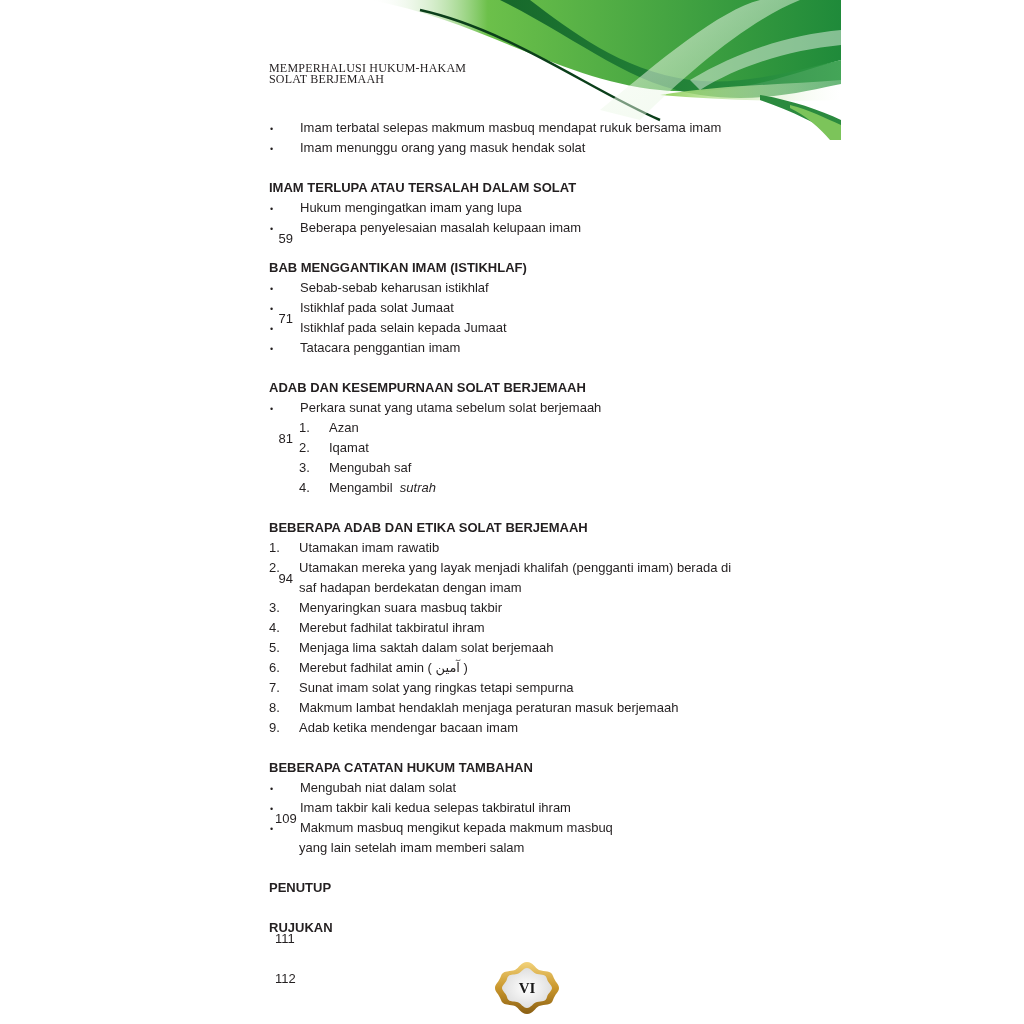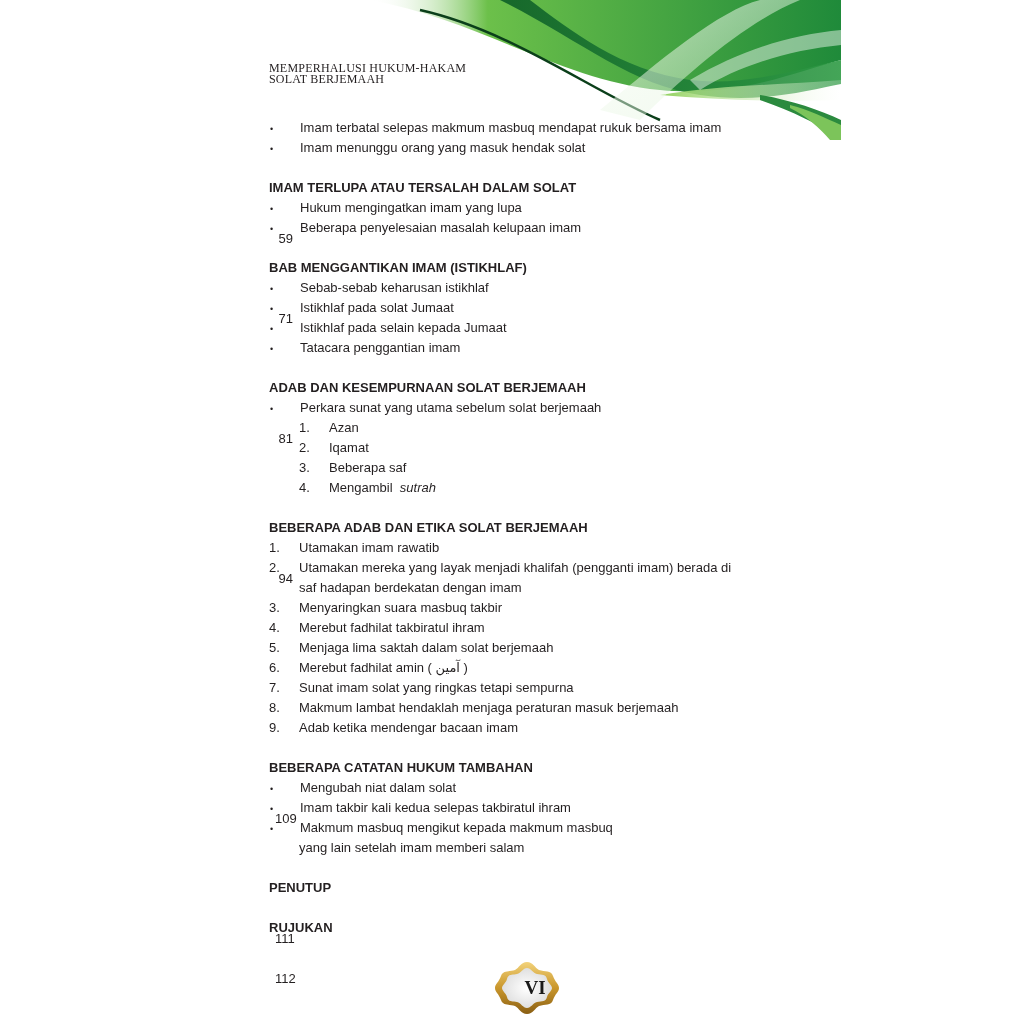--- a/index.html
+++ b/index.html
@@ -23,22 +23,22 @@
       font-size: 11px;
     }
     .heading .page { flex: 0 0 auto; font-weight: normal; padding-left: 6px; text-align: right; min-width: 18px; margin-top: 31px; }
     .marker { width: 30px; flex: 0 0 30px; font-size: 13px; }
     .bullet-mark { font-size: 9px; padding-left: 1px; }
     .sub { padding-left: 30px; }
     .cont { padding-left: 30px; }
     .italic { font-style: italic; }
     .folio { position: absolute; left: 493px; top: 960px; width: 68px; height: 56px; }
     .folio-text {
-      position: absolute; left: 8px; top: 0; width: 68px; height: 56px; line-height: 56px; text-align: center;
-      font-family: "Liberation Serif", "DejaVu Serif", serif; font-weight: bold; font-size: 19px; color: #1a1a1a;
+      position: absolute; left: 0; top: 0; width: 68px; height: 56px; line-height: 56px; text-align: center;
+      font-family: "Liberation Serif", "DejaVu Serif", serif; font-weight: bold; font-size: 15px; color: #1a1a1a;
     }
   </style>
 </head>
 <body>
 
 <svg class="ribbon" viewBox="0 0 481 140" preserveAspectRatio="none">
   <defs>
     <linearGradient id="gA" x1="0" y1="0" x2="1" y2="0">
       <stop offset="0" stop-color="#ffffff" stop-opacity="0"></stop>
       <stop offset="0.25" stop-color="#6cc04a"></stop>
@@ -137,21 +137,21 @@
   <div class="row sub">
     <span class="marker">1.</span>
     <span>Azan</span>
   </div>
   <div class="row sub">
     <span class="marker">2.</span>
     <span>Iqamat</span>
   </div>
   <div class="row sub">
     <span class="marker">3.</span>
-    <span>Beberapa saf</span>
+    <span>Mengubah saf</span>
   </div>
   <div class="row sub">
     <span class="marker">4.</span>
     <span><span>Mengambil </span>&nbsp;<span class="italic">sutrah</span></span>
   </div>
 
   <div class="gap"></div>
 
   <div class="row heading">
     <span class="title">BEBERAPA ADAB DAN ETIKA SOLAT BERJEMAAH</span>

